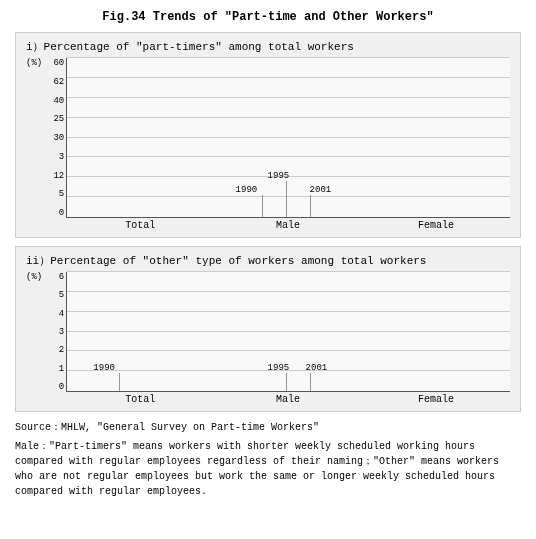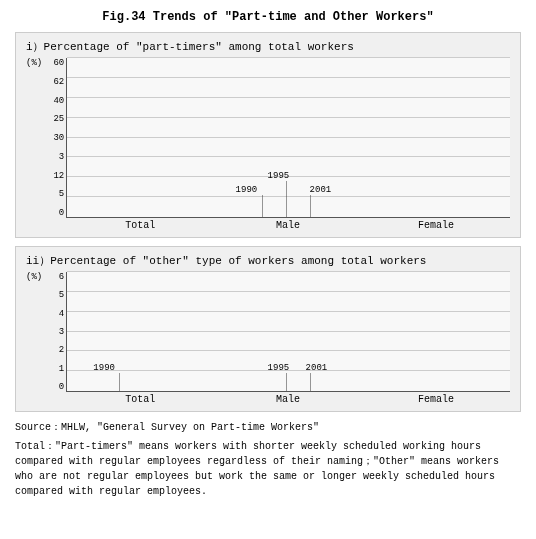--- a/index.html
+++ b/index.html
@@ -211,14 +211,14 @@
         <div style="flex:1; text-align:center; font-size:10px;">Female</div>
       </div>
     </div>
   </div>
 </div>
 
 <div class="source-section">
   <div class="source-line">Source：MHLW, "General Survey on Part-time Workers"</div>
 </div>
 <div class="note-section" style="margin-top:4px;">
-  <span style="font-weight:normal;">Total：</span><span>"Part-timers" means workers with shorter weekly scheduled working hours compared with regular employees regardless of their naming；"Other" means workers who are not regular employees but work the same or longer weekly scheduled hours compared with regular employees.</span>
+  <span style="font-weight:normal;">Male：</span><span>"Part-timers" means workers with shorter weekly scheduled working hours compared with regular employees regardless of their naming；"Other" means workers who are not regular employees but work the same or longer weekly scheduled hours compared with regular employees.</span>
 </div>
 
 </body></html>

